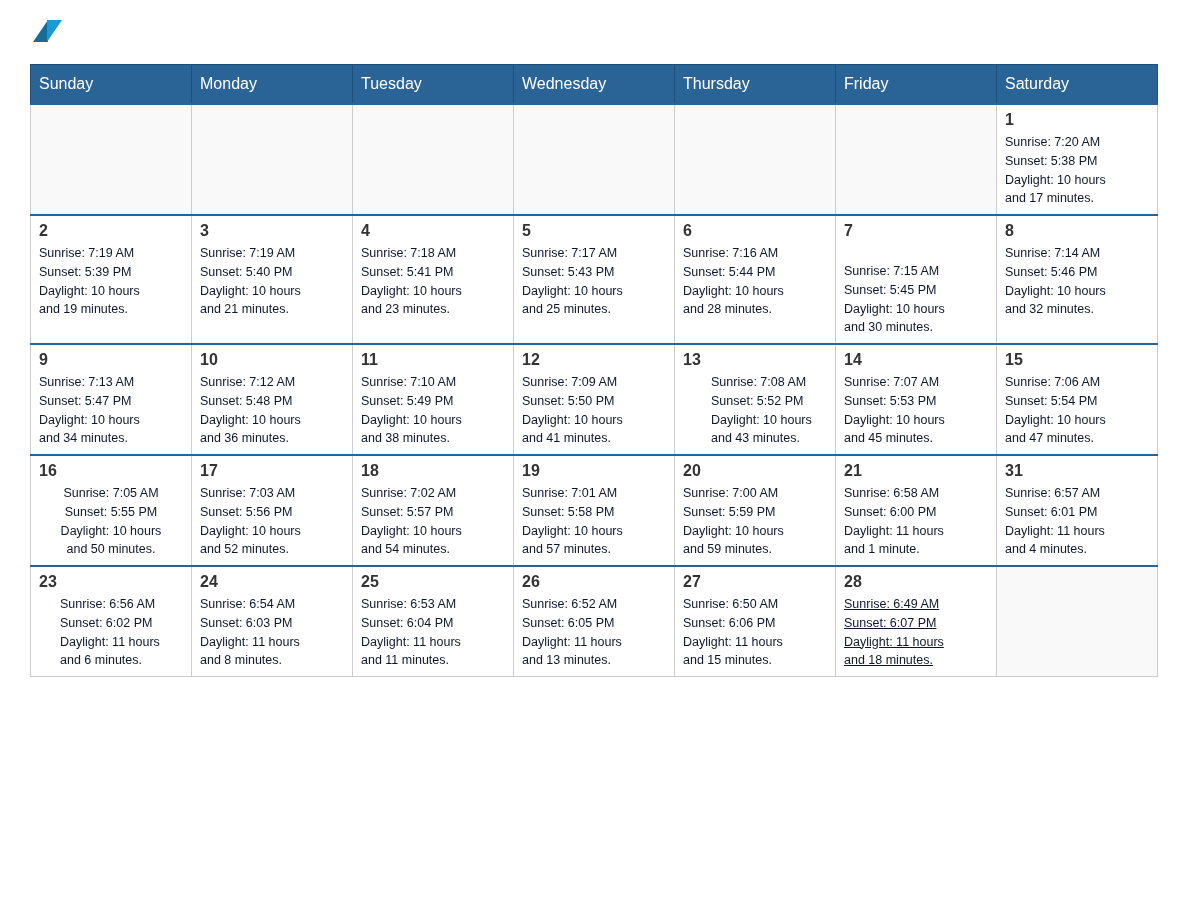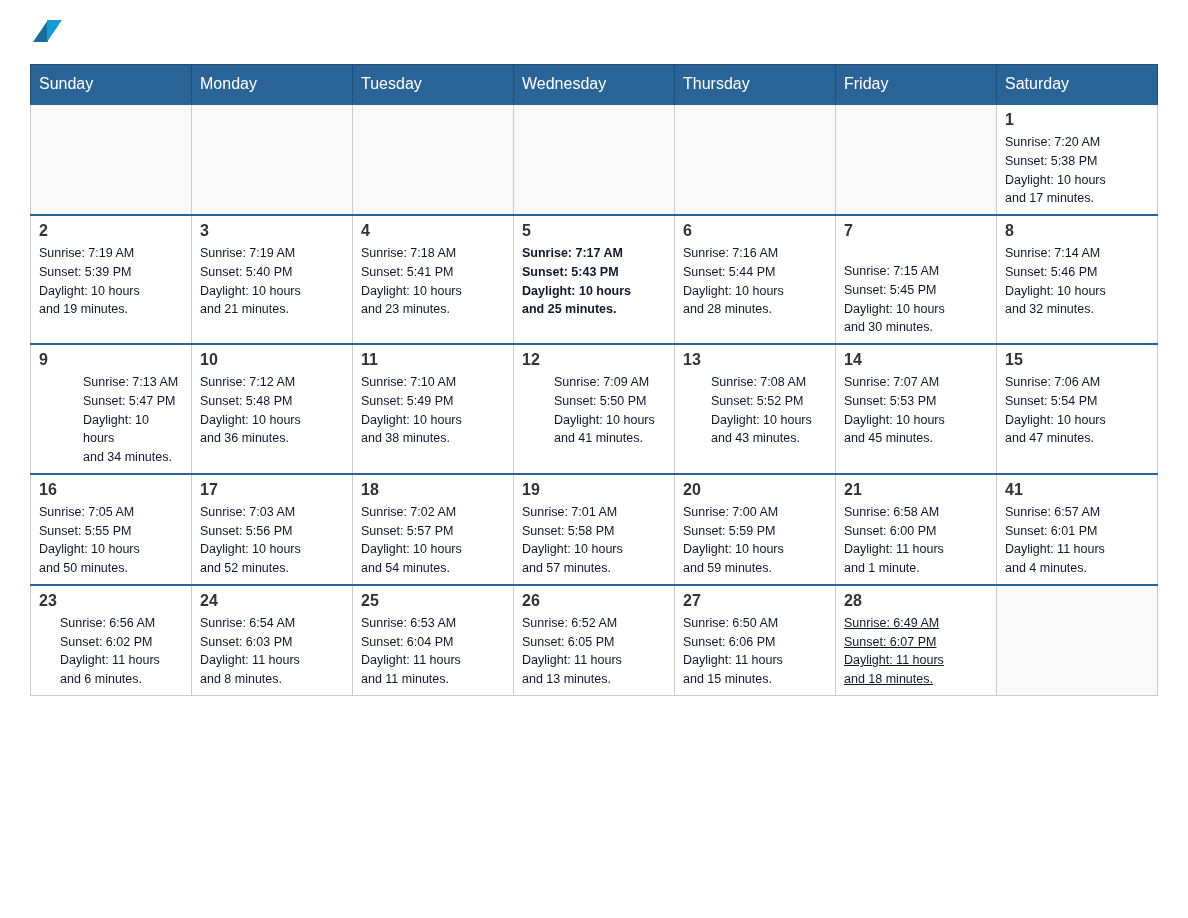--- a/index.html
+++ b/index.html
@@ -160,21 +160,21 @@
         </td>
         <td>
           <span class="day-number">4</span>
           <div class="day-info" style="white-space: pre-line;">Sunrise: 7:18 AM
 Sunset: 5:41 PM
 Daylight: 10 hours
 and 23 minutes.</div>
         </td>
         <td>
           <span class="day-number">5</span>
-          <div class="day-info" style="white-space: pre-line; font-weight: bold;">Sunrise: 7:17 AM
+          <div class="day-info" style="white-space: pre-line;">Sunrise: 7:17 AM
 Sunset: 5:43 PM
 Daylight: 10 hours
 and 25 minutes.</div>
         </td>
         <td>
           <span class="day-number">6</span>
           <div class="day-info" style="white-space: pre-line;">Sunrise: 7:16 AM
 Sunset: 5:44 PM
 Daylight: 10 hours
 and 28 minutes.</div>
@@ -190,42 +190,42 @@
           <span class="day-number">8</span>
           <div class="day-info" style="white-space: pre-line;">Sunrise: 7:14 AM
 Sunset: 5:46 PM
 Daylight: 10 hours
 and 32 minutes.</div>
         </td>
       </tr>
       <tr class="week-row">
         <td>
           <span class="day-number">9</span>
-          <div class="day-info" style="white-space: pre-line; margin-left: 44px;">Sunrise: 7:13 AM
+          <div class="day-info" style="white-space: pre-line;">Sunrise: 7:13 AM
 Sunset: 5:47 PM
 Daylight: 10 hours
 and 34 minutes.</div>
         </td>
         <td>
           <span class="day-number">10</span>
           <div class="day-info" style="white-space: pre-line;">Sunrise: 7:12 AM
 Sunset: 5:48 PM
 Daylight: 10 hours
 and 36 minutes.</div>
         </td>
         <td>
           <span class="day-number">11</span>
           <div class="day-info" style="white-space: pre-line;">Sunrise: 7:10 AM
 Sunset: 5:49 PM
 Daylight: 10 hours
 and 38 minutes.</div>
         </td>
         <td>
           <span class="day-number">12</span>
-          <div class="day-info" style="white-space: pre-line; margin-left: 32px;">Sunrise: 7:09 AM
+          <div class="day-info" style="white-space: pre-line;">Sunrise: 7:09 AM
 Sunset: 5:50 PM
 Daylight: 10 hours
 and 41 minutes.</div>
         </td>
         <td>
           <span class="day-number">13</span>
           <div class="day-info" style="white-space: pre-line; margin-left: 28px;">Sunrise: 7:08 AM
 Sunset: 5:52 PM
 Daylight: 10 hours
 and 43 minutes.</div>
@@ -241,21 +241,21 @@
           <span class="day-number">15</span>
           <div class="day-info" style="white-space: pre-line;">Sunrise: 7:06 AM
 Sunset: 5:54 PM
 Daylight: 10 hours
 and 47 minutes.</div>
         </td>
       </tr>
       <tr class="week-row">
         <td>
           <span class="day-number">16</span>
-          <div class="day-info" style="white-space: pre-line;">Sunrise: 7:05 AM
+          <div class="day-info" style="white-space: pre-line; text-align: center;">Sunrise: 7:05 AM
 Sunset: 5:55 PM
 Daylight: 10 hours
 and 50 minutes.</div>
         </td>
         <td>
           <span class="day-number">17</span>
           <div class="day-info" style="white-space: pre-line;">Sunrise: 7:03 AM
 Sunset: 5:56 PM
 Daylight: 10 hours
 and 52 minutes.</div>
@@ -282,21 +282,21 @@
 and 59 minutes.</div>
         </td>
         <td>
           <span class="day-number">21</span>
           <div class="day-info" style="white-space: pre-line;">Sunrise: 6:58 AM
 Sunset: 6:00 PM
 Daylight: 11 hours
 and 1 minute.</div>
         </td>
         <td>
-          <span class="day-number">41</span>
+          <span class="day-number">31</span>
           <div class="day-info" style="white-space: pre-line;">Sunrise: 6:57 AM
 Sunset: 6:01 PM
 Daylight: 11 hours
 and 4 minutes.</div>
         </td>
       </tr>
       <tr class="week-row">
         <td>
           <span class="day-number">23</span>
           <div class="day-info" style="white-space: pre-line; margin-left: 21px;">Sunrise: 6:56 AM

